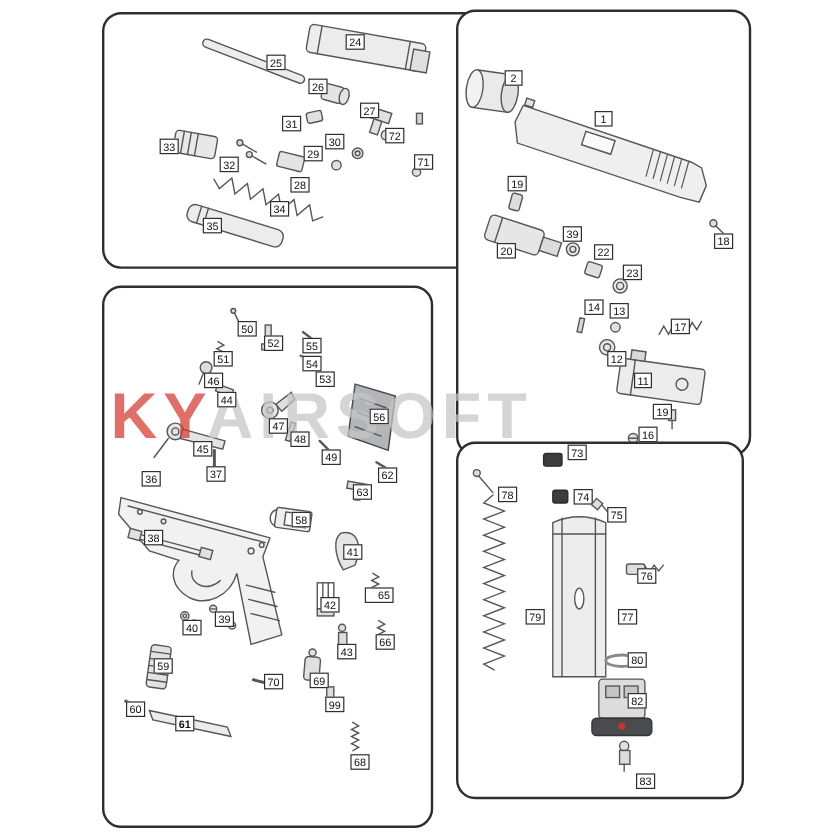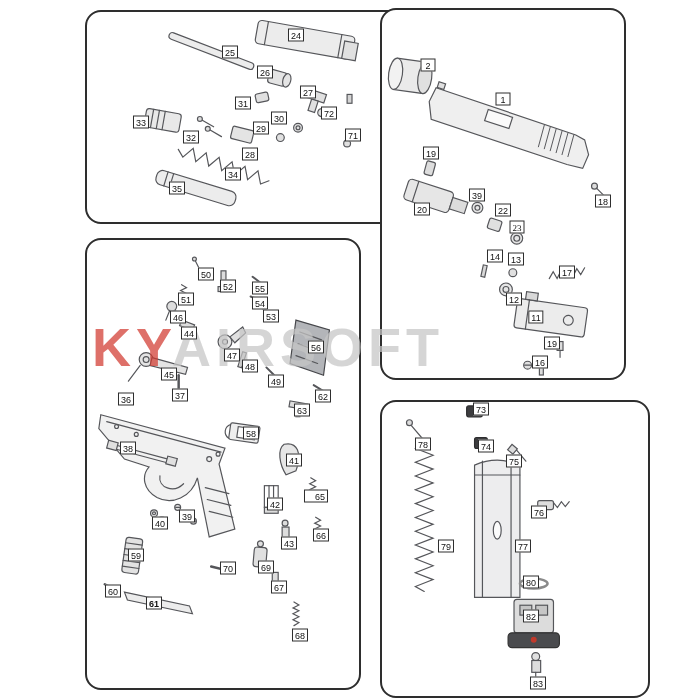--- a/index.html
+++ b/index.html
@@ -141,21 +141,21 @@
         <line x1="145" y1="360" x2="151" y2="360"></line>
         <rect x="160" y="362" width="4" height="8" fill="#dddddd"></rect>
       </g>
     </svg>
   <div class="part-label" style="left: 46px; top: 55px;">2</div>
       <div class="part-label" style="left: 121px; top: 89px;">1</div>
       <div class="part-label" style="left: 49px; top: 143px;">19</div>
       <div class="part-label" style="left: 40px; top: 199px;">20</div>
       <div class="part-label" style="left: 95px; top: 185px;">39</div>
       <div class="part-label" style="left: 121px; top: 200px;">22</div>
-      <div class="part-label" style="left: 135px; top: 217px; font-family: Liberation Serif, serif;">23</div>
+      <div class="part-label" style="left: 145px; top: 217px;">23</div>
       <div class="part-label" style="left: 221px; top: 191px;">18</div>
       <div class="part-label" style="left: 113px; top: 246px;">14</div>
       <div class="part-label" style="left: 134px; top: 249px;">13</div>
       <div class="part-label" style="left: 132px; top: 289px;">12</div>
       <div class="part-label" style="left: 154px; top: 307px;">11</div>
       <div class="part-label" style="left: 185px; top: 262px;">17</div>
       <div class="part-label" style="left: 170px; top: 333px;">19</div>
       <div class="part-label" style="left: 158px; top: 352px;">16</div>
     </section>
 
@@ -272,25 +272,25 @@
       <div class="part-label" style="left: 234px; top: 295px;">66</div>
       <div class="part-label" style="left: 202px; top: 303px;">43</div>
       <div class="part-label" style="left: 41px; top: 208px;">38</div>
       <div class="part-label" style="left: 100px; top: 276px;">39</div>
       <div class="part-label" style="left: 73px; top: 283px;">40</div>
       <div class="part-label" style="left: 49px; top: 315px;">59</div>
       <div class="part-label" style="left: 26px; top: 351px;">60</div>
       <div class="part-label" style="left: 67px; top: 363px; font-weight: bold;">61</div>
       <div class="part-label" style="left: 141px; top: 328px;">70</div>
       <div class="part-label" style="left: 179px; top: 327px;">69</div>
-      <div class="part-label" style="left: 192px; top: 347px;">67</div>
+      <div class="part-label" style="left: 192px; top: 347px;">99</div>
       <div class="part-label" style="left: 213px; top: 395px;">68</div>
     </section>
 
-  <section class="panel" style="left: 380px; top: 400px; width: 270px; height: 298px; padding-left: 44px;">
+  <section class="panel" style="left: 380px; top: 368px; width: 240px; height: 298px; padding-left: 44px;">
     <svg viewBox="0 0 246 298">
       <g stroke="#55565a" stroke-width="1.2" fill="none" stroke-linecap="round">
         <line x1="18" y1="24" x2="30" y2="38"></line>
           <circle cx="16" cy="21" r="3" fill="#dddddd"></circle>
         <polyline points="30,40 22,47 40,54 22,61 40,68 22,75 40,82 22,89 40,96 22,103 40,110 22,117 40,124 22,131 40,138 22,145 40,152 22,159 40,166 22,173 40,180 22,187 31,192"></polyline>
         <rect x="74" y="4" width="16" height="11" rx="2" fill="#3d3d3f" stroke="#2c2c2e"></rect>
         <rect x="82" y="36" width="13" height="11" rx="2" fill="#3d3d3f" stroke="#2c2c2e"></rect>
         <line x1="124" y1="48" x2="134" y2="60"></line>
         <rect x="120" y="43" width="7" height="7" transform="rotate(40 120 43)" fill="#dddddd"></rect>
         <rect x="146" y="100" width="16" height="9" rx="2" fill="#dddddd"></rect>

